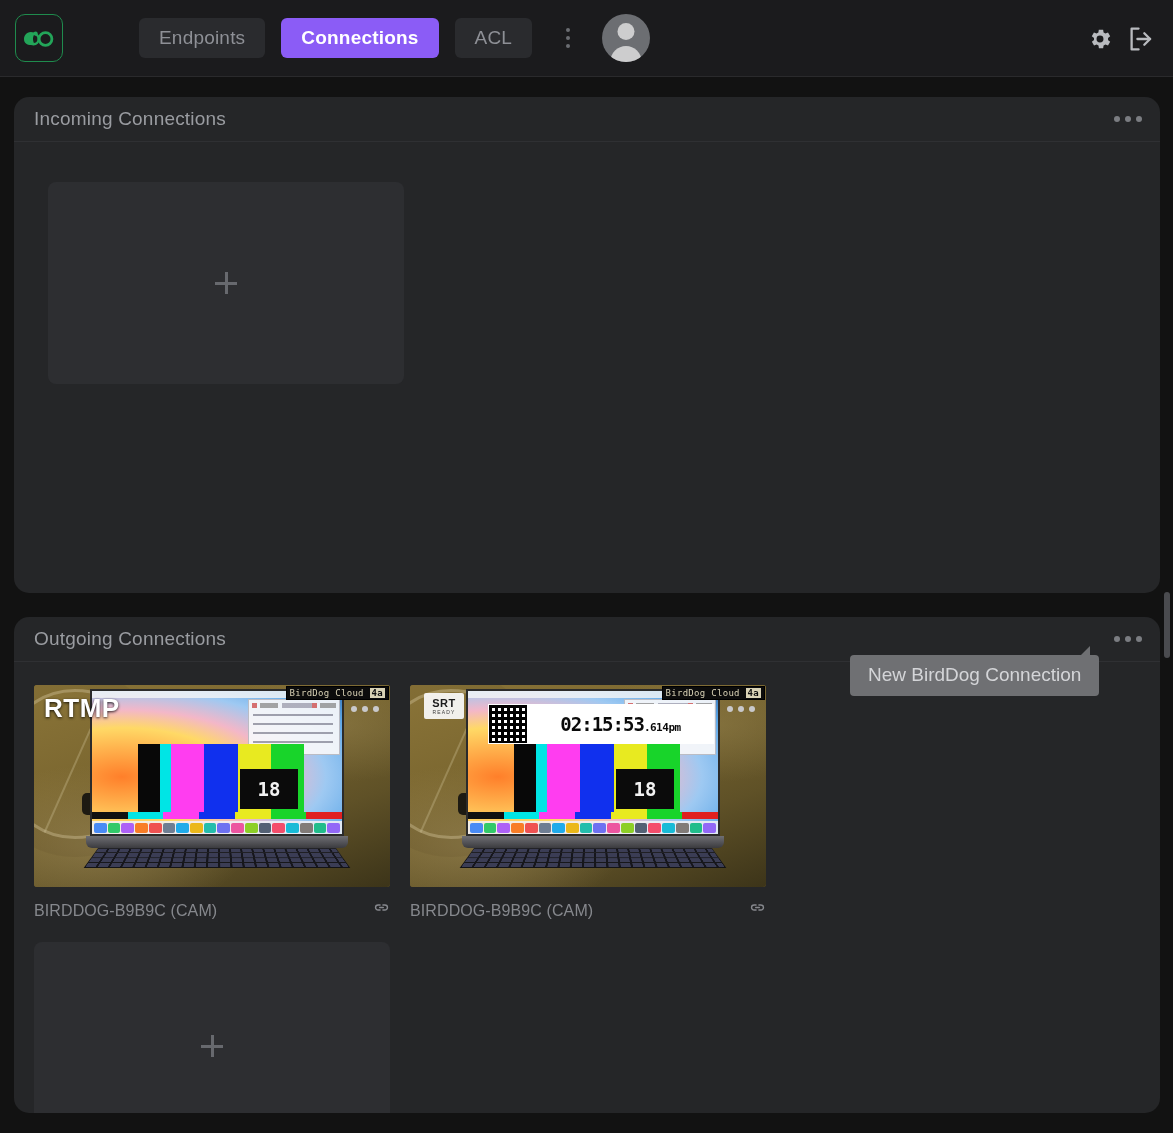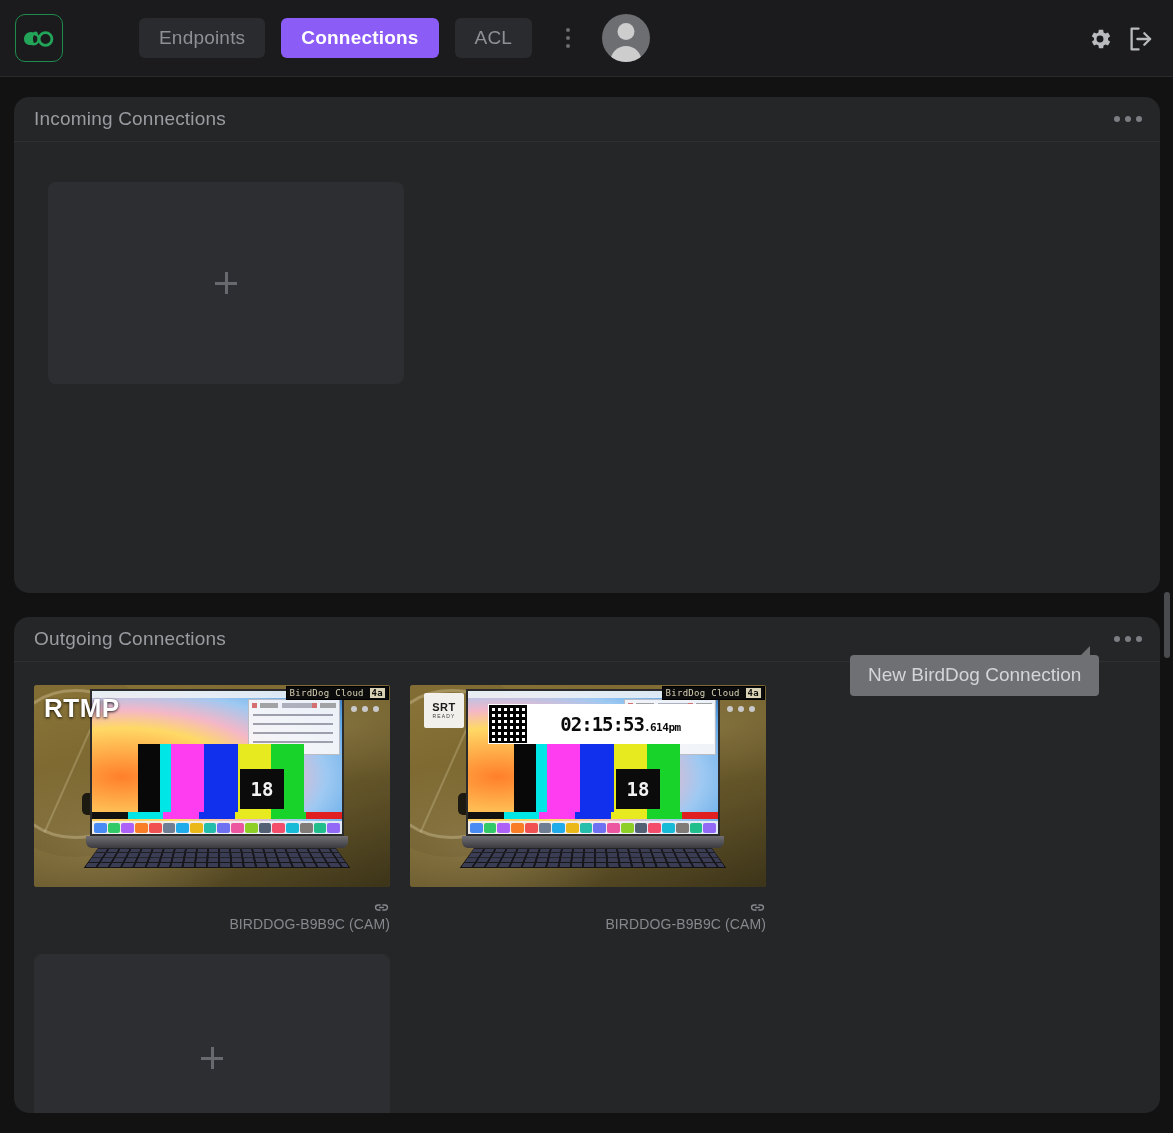--- a/index.html
+++ b/index.html
@@ -224,21 +224,21 @@
   }
   .bars div { flex: 1; }
   .redblob {
     position: absolute; left: 38px; top: 50px; width: 182px; height: 74px;
     background: radial-gradient(ellipse 50% 50% at 50% 50%, #e02020 0%, #e02020 62%, rgba(224,32,32,0) 68%);
   }
   .blackbox {
     position: absolute; left: 46px; top: 53px; width: 22px; height: 68px; background: #080808;
   }
   .segbox {
-    position: absolute; left: 148px; top: 78px; width: 44px; height: 40px;
+    position: absolute; left: 148px; top: 78px; width: 58px; height: 40px;
     background: #0b0b0b; display: flex; align-items: center; justify-content: center; gap: 2px;
   }
   .segbox span { color: #f2f2f2; font-family: "DejaVu Sans Mono", monospace; font-weight: bold; font-size: 19px; line-height: 1; }
   .barstrip {
     position: absolute; left: 0; right: 0; top: 121px; height: 7px; display: flex;
   }
   .barstrip div { flex: 1; }
   .dock {
     position: absolute; left: 0; right: 0; bottom: 0; height: 13px;
     background: rgba(240,240,245,.88);
@@ -277,21 +277,21 @@
   .proto-label {
     position: absolute; left: 10px; top: 8px;
     color: #ffffff;
     font-size: 26px;
     font-weight: bold;
     letter-spacing: .5px;
     text-shadow: 0 1px 3px rgba(0,0,0,.85);
   }
   .srt-badge {
     position: absolute; left: 14px; top: 8px;
-    width: 40px; height: 35px;
+    width: 40px; height: 26px;
     background: rgba(250,250,250,.93);
     border-radius: 2px;
     display: flex; flex-direction: column; align-items: center; justify-content: center;
     line-height: 1;
   }
   .srt-badge b { font-size: 11px; color: #1b1b1b; letter-spacing: .5px; }
   .srt-badge span { font-size: 5px; color: #3a3a3a; letter-spacing: 1.2px; margin-top: 1px; }
 
   .thumb-kebab {
     position: absolute; right: 11px; top: 21px;
@@ -299,22 +299,22 @@
   }
   .thumb-kebab i { width: 6px; height: 6px; border-radius: 50%; background: #c9c9cb; display: block; }
 
   .card-meta { position: relative; padding-top: 11px; }
   .card-url {
     color: #86888d; font-size: 17.5px; letter-spacing: .1px;
     white-space: nowrap; overflow: hidden; text-overflow: clip;
     padding-right: 22px;
   }
   .card-name {
-    color: #86888d; font-size: 14px; letter-spacing: .1px;
-    white-space: nowrap; margin-top: 18px; text-align: right;
+    color: #86888d; font-size: 16px; letter-spacing: .1px;
+    white-space: nowrap; margin-top: 4px;
   }
   .link-icon {
     position: absolute; right: 0; top: 11px;
     width: 18px; height: 18px;
     display: flex; align-items: center; justify-content: center;
     cursor: pointer;
   }
 
   
   .tooltip {

